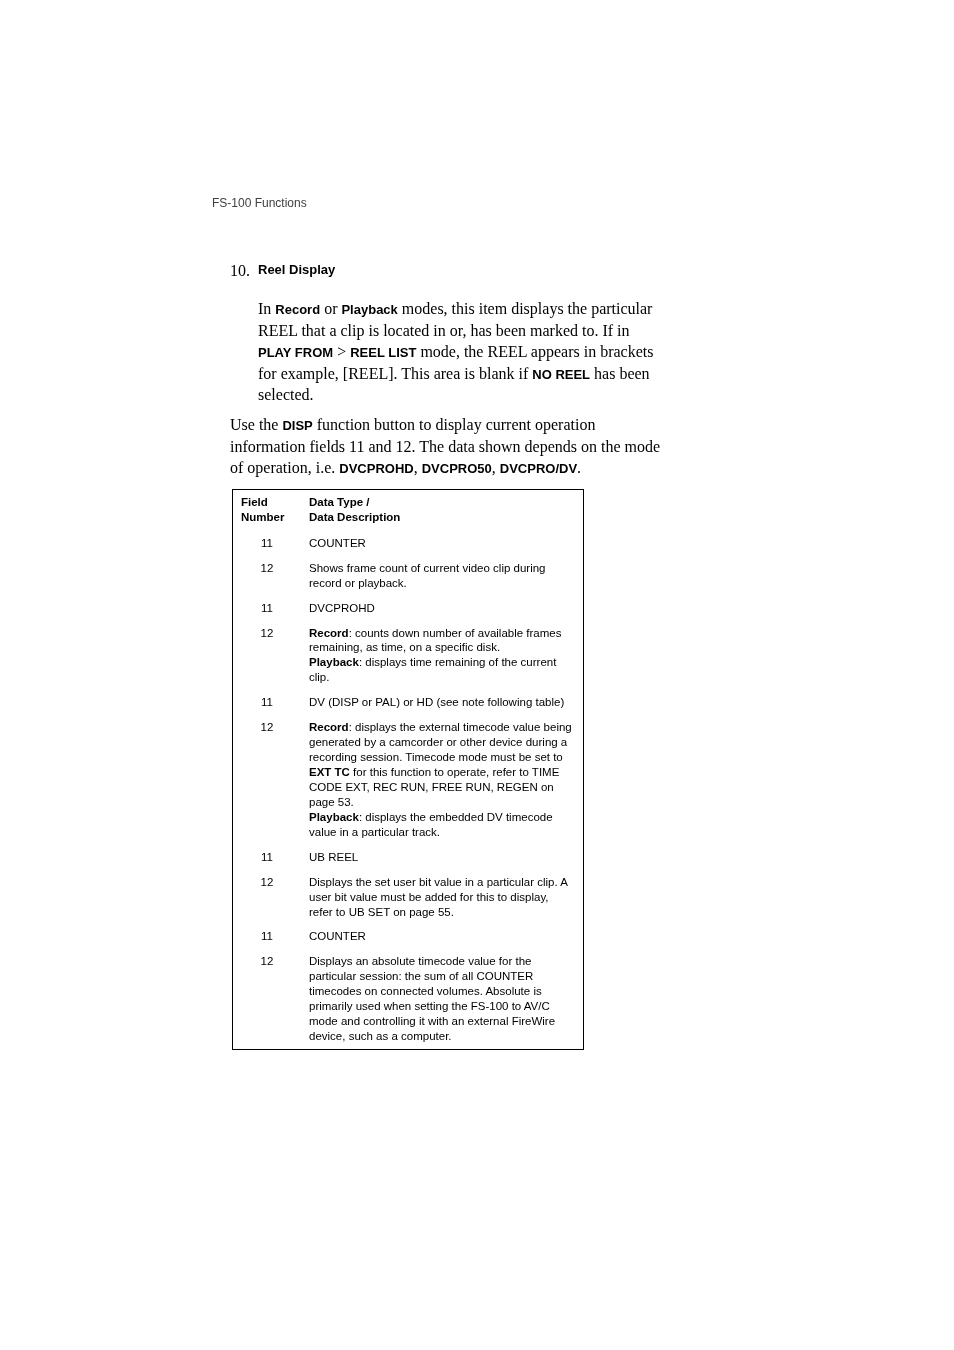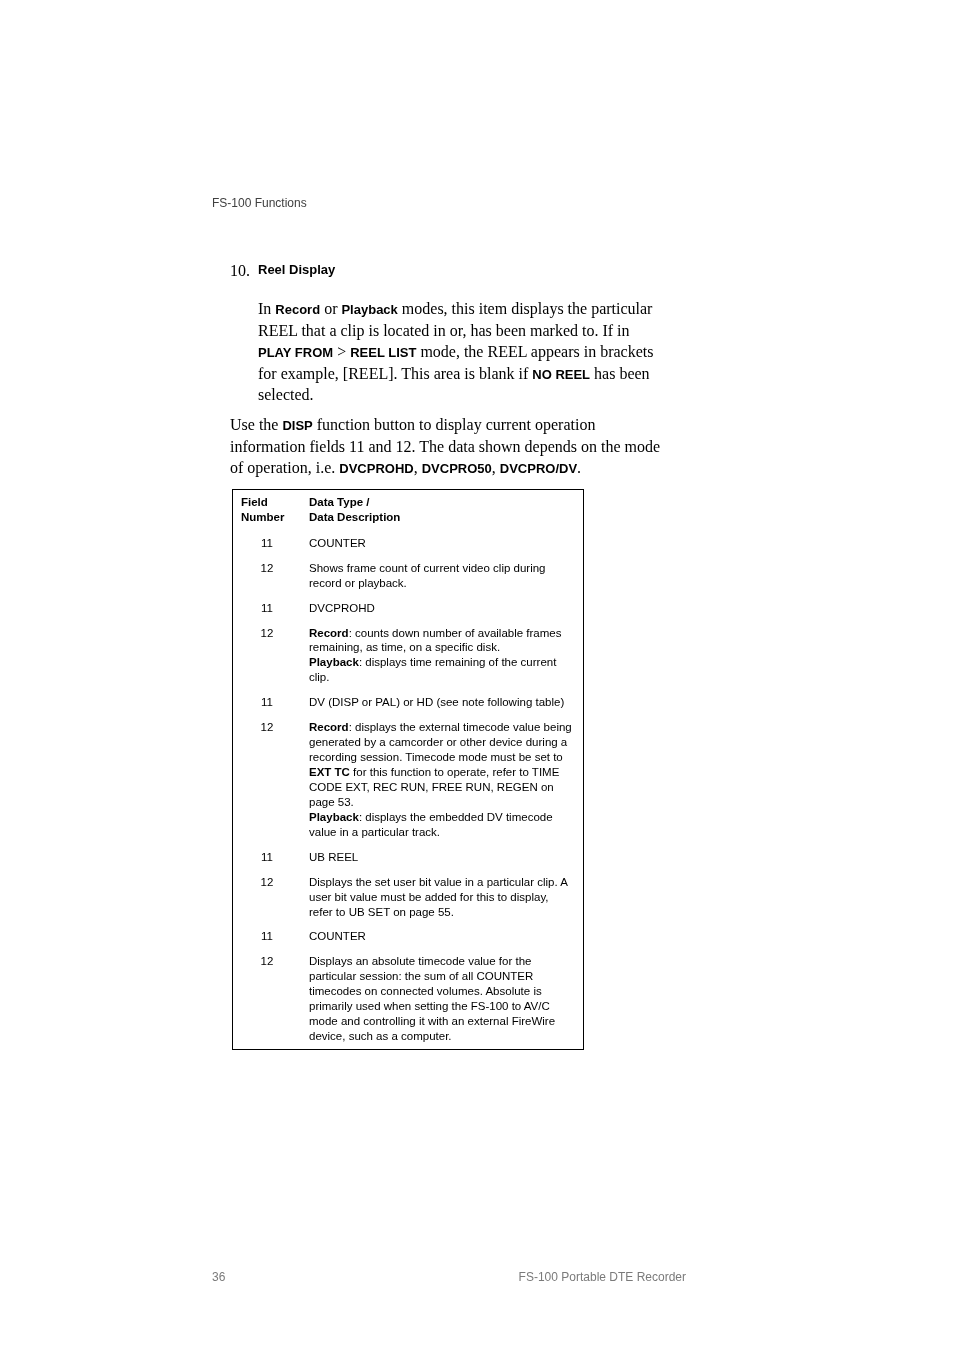--- a/index.html
+++ b/index.html
@@ -194,17 +194,13 @@
           </tr>
           <tr>
             <td class="fn">12</td>
             <td>Displays an absolute timecode value for the particular session: the sum of all COUNTER timecodes on connected volumes. Absolute is primarily used when setting the FS-100 to AV/C mode and controlling it with an external FireWire device, such as a computer.</td>
           </tr>
         </tbody>
     </table>
 
   </div>
 
-  <div class="footer">
-    <span class="pgnum">36</span>
-    <span class="pub">FS-100 Portable DTE Recorder</span>
-  </div>
 </div>
 
 </body></html>

